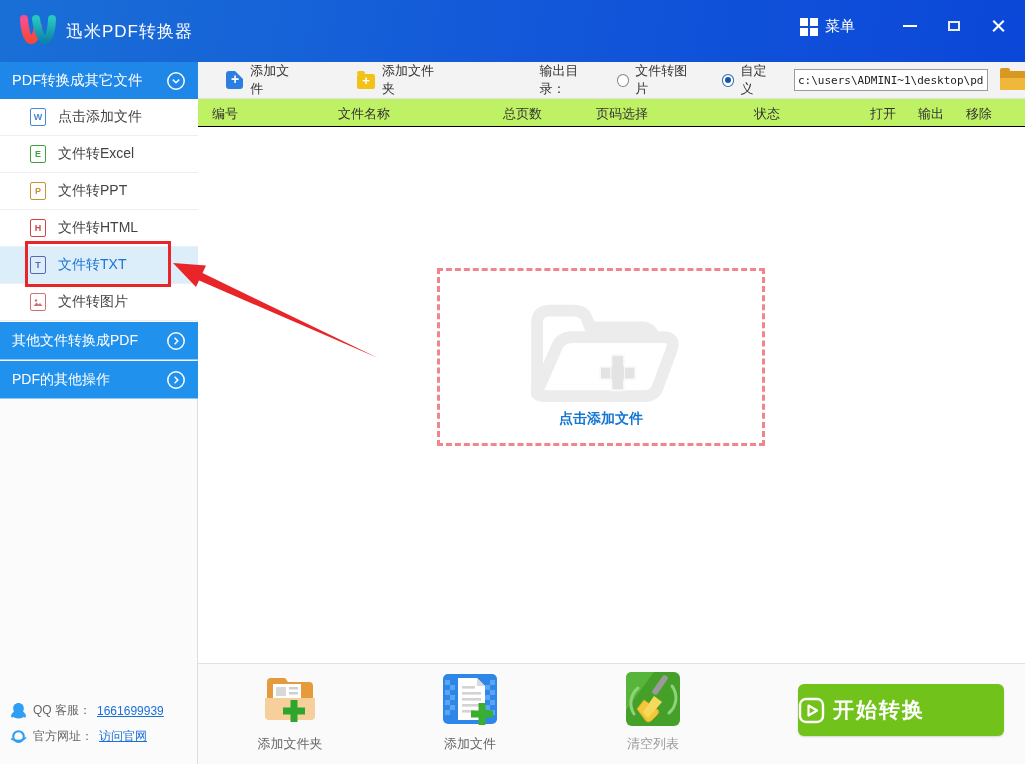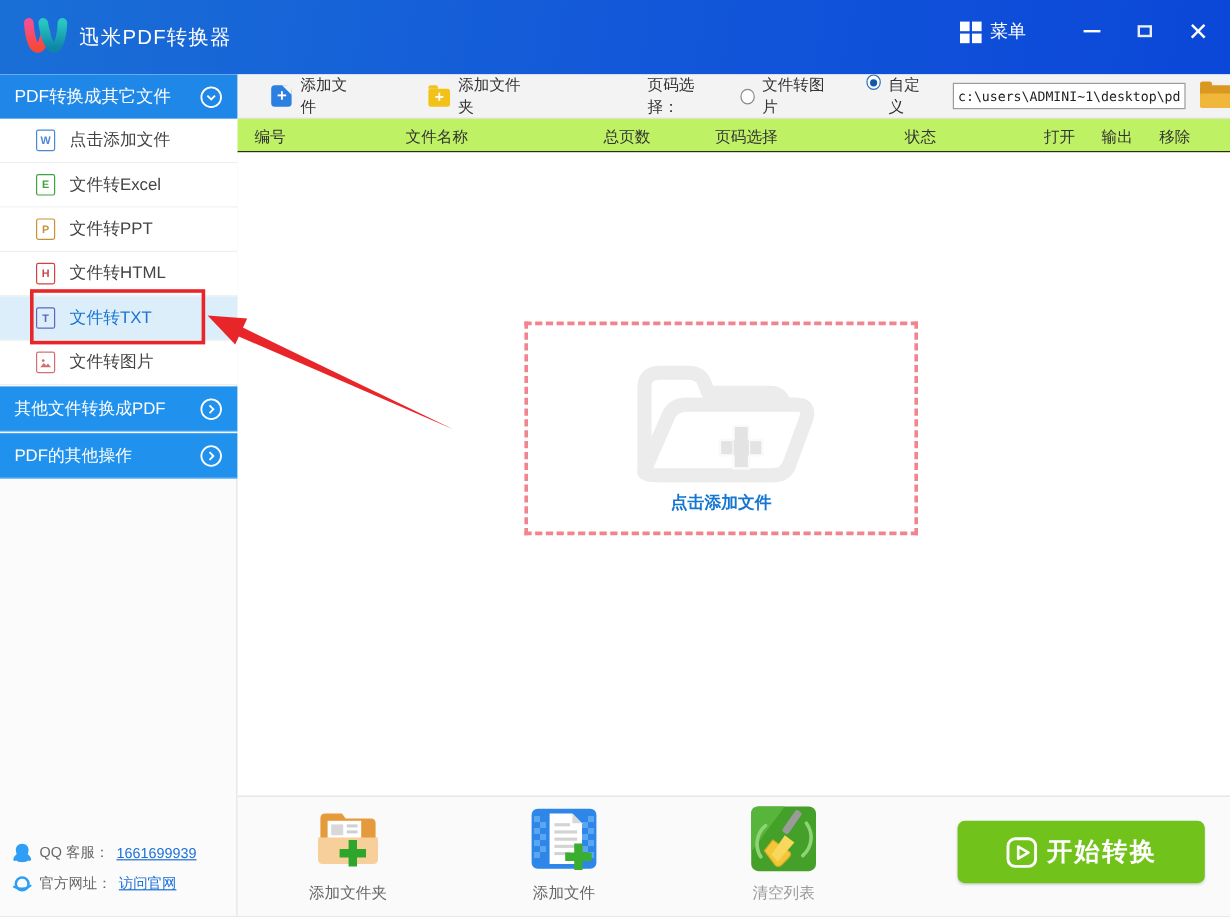--- a/index.html
+++ b/index.html
@@ -73,21 +73,21 @@
   .dropzone { position:absolute; left:437px; top:268px; width:328px; height:178px; border:3px dashed #f2848e; background:#fff;
     display:flex; flex-direction:column; align-items:center; justify-content:center; cursor:pointer; }
   .dropzone-label { color:#1576d2; font-size:14px; font-weight:bold; margin-top:2px; }
 
   
   .bottombar { position:absolute; left:198px; top:663px; width:827px; height:101px; background:#fafafa; border-top:1px solid #e2e2e2; }
   .action { position:absolute; top:670px; width:110px; display:flex; flex-direction:column; align-items:center; cursor:pointer; }
   .action .lbl { margin-top:7px; font-size:13px; color:#666; }
   .action .lbl.dim { color:#9a9a9a; }
   .start-btn { position:absolute; left:798px; top:684px; width:206px; height:52px; background:#72c21c; border-radius:6px;
-    display:flex; align-items:center; justify-content:center; gap:8px; color:#fff; font-size:21px; font-weight:bold; cursor:pointer;
+    display:flex; align-items:center; gap:8px; color:#fff; font-size:21px; font-weight:bold; cursor:pointer;
     box-shadow:0 1px 2px rgba(0,0,0,0.15); letter-spacing:2px; }
 
   
   .anno-box { position:absolute; left:25px; top:241px; width:146px; height:46px; border:3px solid #e8262a; pointer-events:none; }
   .anno-arrow { position:absolute; left:0; top:0; width:1025px; height:764px; pointer-events:none; }
 </style>
 </head>
 <body>
 
 <div class="window">
@@ -205,26 +205,26 @@
 
   <div class="toolbar">
     <div class="tb-btn" style="margin-left:28px">
       <span class="addfile-ic"></span>
       <span>添加文件</span>
     </div>
     <div class="tb-btn" style="margin-left:56px">
       <span class="addfolder-ic"></span>
       <span>添加文件夹</span>
     </div>
-    <span style="margin-left:95px">页码选择：</span>
+    <span style="margin-left:95px">输出目录：</span>
     <label style="display:flex;align-items:center;gap:6px;margin-left:14px;cursor:pointer">
       <span class="radio"></span>
       <span>文件转图片</span>
     </label>
-    <label style="display:flex;align-items:flex-start;gap:6px;margin-left:24px;cursor:pointer">
+    <label style="display:flex;align-items:center;gap:6px;margin-left:24px;cursor:pointer">
       <span class="radio checked"></span>
       <span>自定义</span>
     </label>
     <input class="path-input" style="margin-left: 16px;" value="c:\users\ADMINI~1\desktop\pdf转t">
     <div class="browse-ic" style="margin-left:12px">
       <span class="back"></span>
         <span class="front"></span>
     </div>
   </div>
 

